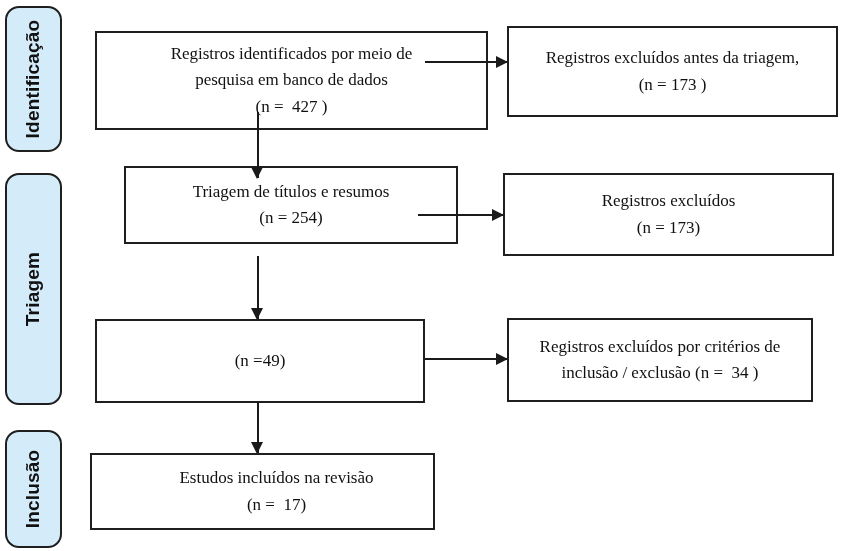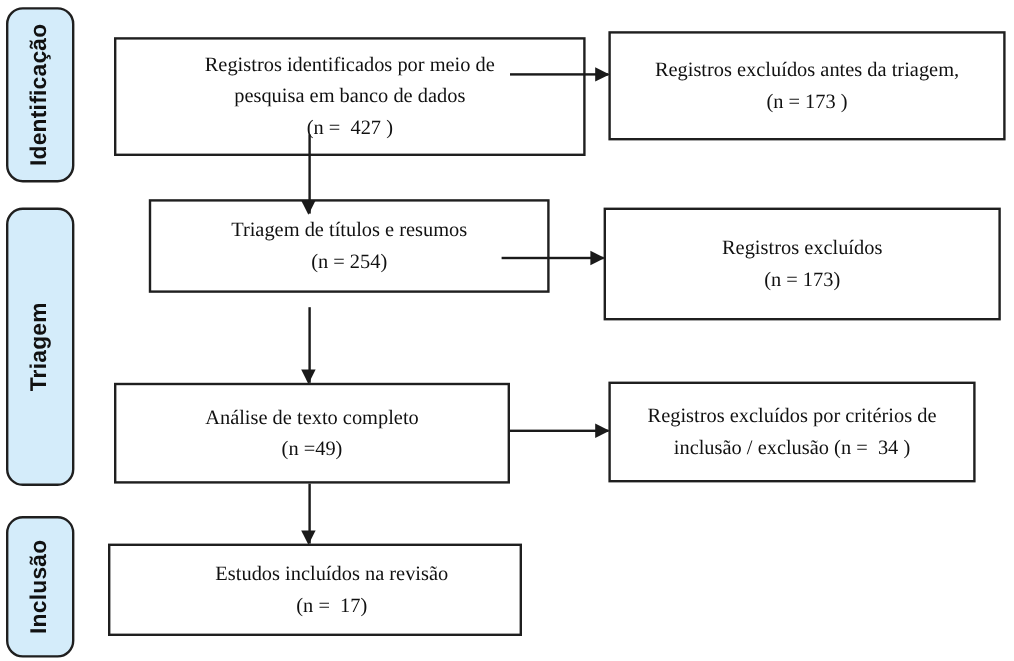--- a/index.html
+++ b/index.html
@@ -101,35 +101,34 @@
     <div class="line">pesquisa em banco de dados</div>
     <div class="line">(n =  427 )</div>
   </div>
 
   <div class="box" style="left:95px; top:166px; width:334px; height:78px;margin-left:29px;">
     <div class="line">Triagem de títulos e resumos</div>
     <div class="line">(n = 254)</div>
   </div>
 
   <div class="box" style="left:95px; top:319px; width:330px; height:84px;">
-    <div class="line">Análise de texto completo</div>
     <div class="line">(n =49)</div>
   </div>
 
   <div class="box" style="left:90px; top:453px; width:345px; height:77px;padding-left:28px;">
     <div class="line">Estudos incluídos na revisão</div>
     <div class="line">(n =  17)</div>
   </div>
 
   <div class="box" style="left:507px; top:26px; width:331px; height:91px;">
     <div class="line">Registros excluídos antes da triagem,</div>
     <div class="line">(n = 173 )</div>
   </div>
 
-  <div class="box" style="left:503px; top:173px; width:331px; height:94px;">
+  <div class="box" style="left:503px; top:173px; width:331px; height:83px;">
     <div class="line">Registros excluídos</div>
     <div class="line">(n = 173)</div>
   </div>
 
   <div class="box" style="left:507px; top:318px; width:306px; height:84px;">
     <div class="line">Registros excluídos por critérios de</div>
     <div class="line">inclusão / exclusão (n =  34 )</div>
   </div>
 
   <div class="harrow" style="left:425px; top:61px; width:82px;"></div>

